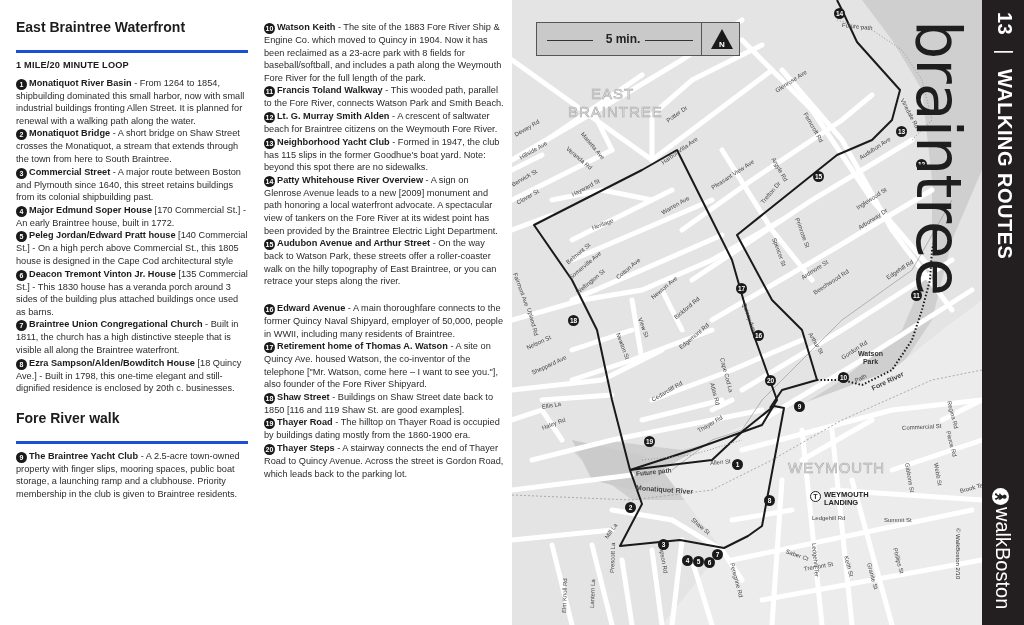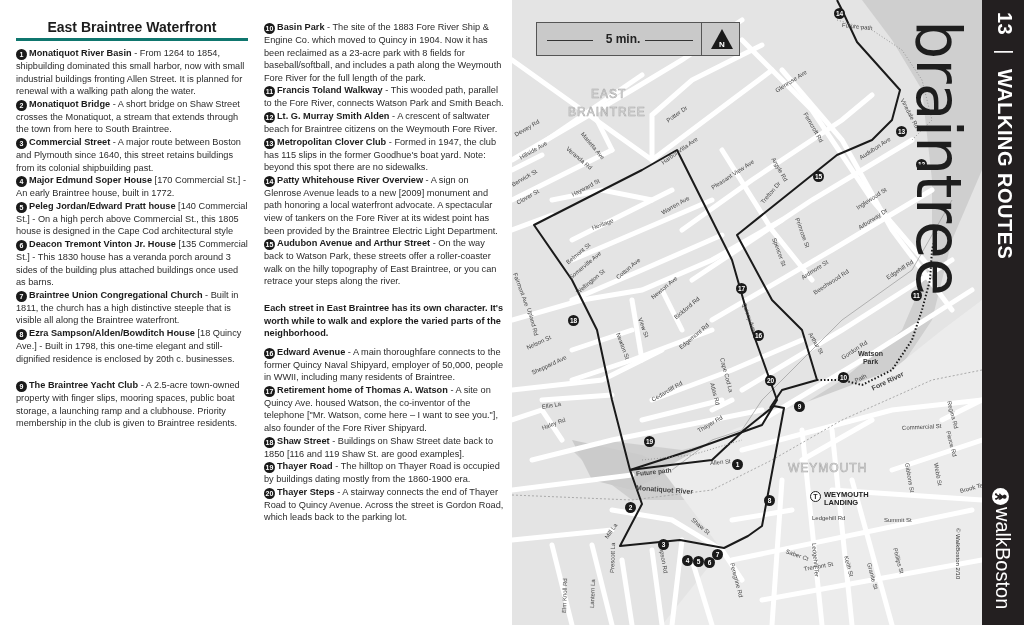--- a/index.html
+++ b/index.html
@@ -3,79 +3,80 @@
 <meta charset="utf-8">
 <style>
   * { box-sizing: border-box; margin: 0; padding: 0; }
   html, body { width: 1024px; height: 625px; overflow: hidden; background: #fff; }
   body { position: relative; font-family: "Liberation Sans", sans-serif; color: #222; }
 
   .col { position: absolute; top: 0; font-size: 9.2px; line-height: 12.6px; color: #2b2b2b; }
   #col1 { left: 16px; width: 232px; }
   #col2 { left: 264px; width: 240px; }
 
-  .h2 { font-size: 14px; font-weight: bold; color: #1c1c1c; line-height: 18px; padding-bottom: 2px; border-bottom: 3px solid #0f766e; margin-bottom: 6px; text-align: center; }
+  .h2 { font-size: 14px; font-weight: bold; color: #1c1c1c; line-height: 18px; padding-bottom: 14px; border-bottom: 3px solid #1d4ed8; margin-bottom: 6px; }
   .sub { font-size: 9.2px; font-weight: bold; letter-spacing: 0.2px; margin-bottom: 5px; color: #1c1c1c; }
   .intro { font-weight: bold; color: #1c1c1c; margin-bottom: 6px; }
   .item { margin: 0; }
   .num { display: inline-block; width: 11px; height: 11px; border-radius: 50%; background: #1a1a1a; color: #fff; font-size: 7px; line-height: 11px; text-align: center; font-weight: bold; vertical-align: -1px; margin-right: 2px; }
   .item-title { font-weight: bold; color: #1c1c1c; }
 
   #map { position: absolute; left: 512px; top: 0; width: 470px; height: 625px; background: #e4e4e4; overflow: hidden; }
   #sidebar { position: absolute; left: 982px; top: 0; width: 42px; height: 625px; background: #231f20; }
   .vert { position: absolute; color: #fff; transform-origin: left top; transform: rotate(90deg); white-space: nowrap; font-weight: bold; }
   #side-title { left: 34px; top: 12px; font-size: 20px; letter-spacing: 0.5px; }
   #side-brand { left: 32px; top: 488px; font-size: 20px; font-weight: normal; }
   #braintree-word { position: absolute; left: 975px; top: 20px; transform-origin: left top; transform: rotate(90deg); font-size: 62px; color: #1e1e1e; font-family: "DejaVu Sans", sans-serif; letter-spacing: -1px; white-space: nowrap; }
 
   .scalebox { position: absolute; left: 24px; top: 22px; width: 204px; height: 34px; background: #c9c9c9; border: 1px solid #555; }
   .scalebox .div { position: absolute; left: 164px; top: 0; width: 1px; height: 32px; background: #555; }
   .scalebox .label { position: absolute; left: 0; width: 164px; top: 9px; text-align: center; font-size: 12px; font-weight: bold; color: #222; padding-left: 8px; }
   .scalebox .bar { position: absolute; left: 10px; width: 146px; top: 17px; height: 1px; background: #333; }
   .scalebox .lab-bg { position: absolute; left: 56px; width: 52px; top: 9px; height: 14px; background: #c9c9c9; }
   .maplabel { position: absolute; font-size: 6px; color: #444; white-space: nowrap; transform-origin: left center; }
-  .area-label { position: absolute; font-size: 12px; color: #e4e4e4; -webkit-text-stroke: 0.6px #aaa; letter-spacing: 1px; line-height: 16px; font-weight: normal; }
+  .area-label { position: absolute; font-size: 15px; color: #e4e4e4; -webkit-text-stroke: 0.6px #aaa; letter-spacing: 1px; line-height: 16px; font-weight: normal; }
   .poi { position: absolute; width: 11px; height: 11px; border-radius: 50%; background: #1a1a1a; color: #fff; font-size: 6.5px; line-height: 11px; text-align: center; font-weight: bold; }
   .copyright { position: absolute; left: 449px; top: 528px; transform-origin: left top; transform: rotate(90deg); font-size: 6px; color: #333; white-space: nowrap; }
 </style>
 </head>
 <body>
 
 <div id="col1" class="col">
   <div style="height:18px"></div>
   <div class="h2">East Braintree Waterfront</div>
 
+  <div class="sub">1 MILE/20 MINUTE LOOP</div>
   <div>
     <p class="item"><span class="num">1</span><span class="item-title">Monatiquot River Basin</span><span> - From 1264 to 1854, shipbuilding dominated this small harbor, now with small industrial buildings fronting Allen Street. It is planned for renewal with a walking path along the water.</span></p>
     <p class="item"><span class="num">2</span><span class="item-title">Monatiquot Bridge</span><span> - A short bridge on Shaw Street crosses the Monatiquot, a stream that extends through the town from here to South Braintree.</span></p>
     <p class="item"><span class="num">3</span><span class="item-title">Commercial Street</span><span> - A major route between Boston and Plymouth since 1640, this street retains buildings from its colonial shipbuilding past.</span></p>
     <p class="item"><span class="num">4</span><span class="item-title">Major Edmund Soper House</span><span> [170 Commercial St.] - An early Braintree house, built in 1772.</span></p>
     <p class="item"><span class="num">5</span><span class="item-title">Peleg Jordan/Edward Pratt house</span><span> [140 Commercial St.] - On a high perch above Commercial St., this 1805 house is designed in the Cape Cod architectural style</span></p>
     <p class="item"><span class="num">6</span><span class="item-title">Deacon Tremont Vinton Jr. House</span><span> [135 Commercial St.] - This 1830 house has a veranda porch around 3 sides of the building plus attached buildings once used as barns.</span></p>
     <p class="item"><span class="num">7</span><span class="item-title">Braintree Union Congregational Church</span><span> - Built in 1811, the church has a high distinctive steeple that is visible all along the Braintree waterfront.</span></p>
     <p class="item"><span class="num">8</span><span class="item-title">Ezra Sampson/Alden/Bowditch House</span><span> [18 Quincy Ave.] - Built in 1798, this one-time elegant and still-dignified residence is enclosed by 20th c. businesses.</span></p>
   </div>
 
   <div style="height:14px"></div>
+  <div class="h2">Fore River walk</div>
   <p class="item"><span class="num">9</span><span class="item-title">The Braintree Yacht Club</span><span> - A 2.5-acre town-owned property with finger slips, mooring spaces, public boat storage, a launching ramp and a clubhouse. Priority membership in the club is given to Braintree residents.</span></p>
 </div>
 
 <div id="col2" class="col">
   <div style="height:21px"></div>
   <div>
-    <p class="item"><span class="num">10</span><span class="item-title">Basin Park</span><span> - The site of the 1883 Fore River Ship &amp; Engine Co. which moved to Quincy in 1904. Now it has been reclaimed as a 23-acre park with 8 fields for baseball/softball, and includes a path along the Weymouth Fore River for the full length of the park.</span></p>
+    <p class="item"><span class="num">10</span><span class="item-title">Watson Keith</span><span> - The site of the 1883 Fore River Ship &amp; Engine Co. which moved to Quincy in 1904. Now it has been reclaimed as a 23-acre park with 8 fields for baseball/softball, and includes a path along the Weymouth Fore River for the full length of the park.</span></p>
     <p class="item"><span class="num">11</span><span class="item-title">Francis Toland Walkway</span><span> - This wooded path, parallel to the Fore River, connects Watson Park and Smith Beach.</span></p>
     <p class="item"><span class="num">12</span><span class="item-title">Lt. G. Murray Smith Alden</span><span> - A crescent of saltwater beach for Braintree citizens on the Weymouth Fore River.</span></p>
-    <p class="item"><span class="num">13</span><span class="item-title">Metropolitan Clover Club</span><span> - Formed in 1947, the club has 115 slips in the former Goodhue's boat yard. Note: beyond this spot there are no sidewalks.</span></p>
+    <p class="item"><span class="num">13</span><span class="item-title">Neighborhood Yacht Club</span><span> - Formed in 1947, the club has 115 slips in the former Goodhue's boat yard. Note: beyond this spot there are no sidewalks.</span></p>
     <p class="item"><span class="num">14</span><span class="item-title">Patty Whitehouse River Overview</span><span> - A sign on Glenrose Avenue leads to a new [2009] monument and path honoring a local waterfront advocate. A spectacular view of tankers on the Fore River at its widest point has been provided by the Braintree Electric Light Department.</span></p>
     <p class="item"><span class="num">15</span><span class="item-title">Audubon Avenue and Arthur Street</span><span> - On the way back to Watson Park, these streets offer a roller-coaster walk on the hilly topography of East Braintree, or you can retrace your steps along the river.</span></p>
   </div>
 
   <div style="height:14px"></div>
-  <div class="intro">Each street in East Braintree has its own character. It's worth while to walk and explore the varied parts of the neighborhood.</div>
   <div>
     <p class="item"><span class="num">16</span><span class="item-title">Edward Avenue</span><span> - A main thoroughfare connects to the former Quincy Naval Shipyard, employer of 50,000, people in WWII, including many residents of Braintree.</span></p>
     <p class="item"><span class="num">17</span><span class="item-title">Retirement home of Thomas A. Watson</span><span> - A site on Quincy Ave. housed Watson, the co-inventor of the telephone ["Mr. Watson, come here – I want to see you."], also founder of the Fore River Shipyard.</span></p>
     <p class="item"><span class="num">18</span><span class="item-title">Shaw Street</span><span> - Buildings on Shaw Street date back to 1850 [116 and 119 Shaw St. are good examples].</span></p>
     <p class="item"><span class="num">19</span><span class="item-title">Thayer Road</span><span> - The hilltop on Thayer Road is occupied by buildings dating mostly from the 1860-1900 era.</span></p>
     <p class="item"><span class="num">20</span><span class="item-title">Thayer Steps</span><span> - A stairway connects the end of Thayer Road to Quincy Avenue. Across the street is Gordon Road, which leads back to the parking lot.</span></p>
   </div>
 </div>
 
 <div id="map">

